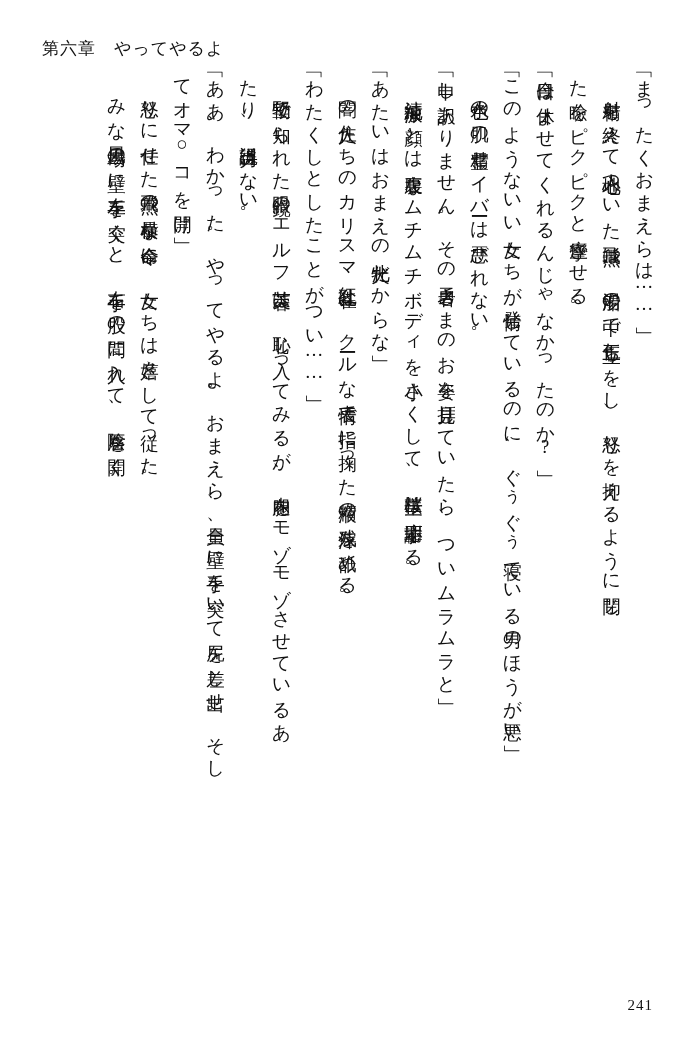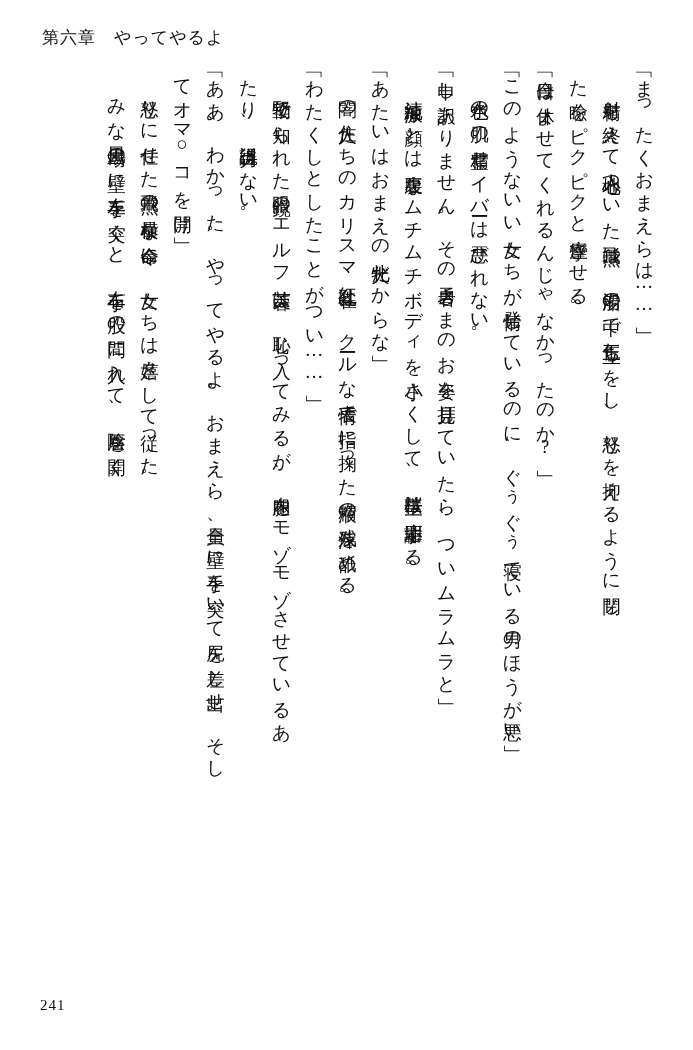--- a/index.html
+++ b/index.html
@@ -23,21 +23,21 @@
     box-sizing: border-box;
     padding: 26px 40px 30px 40px;
     display: flex;
     flex-direction: column;
   }
 
   
   .header {
     height: 34px;
     display: flex;
-    align-items: flex-start;
+    align-items: flex-end;
     font-size: 17px;
     letter-spacing: 1px;
     padding-left: 2px;
   }
   .header .chap-num {
     margin-right: 18px;
   }
 
   
   .body-area {
@@ -62,21 +62,21 @@
     flex: 0 0 33px;
     white-space: nowrap;
     overflow: visible;
     text-align: left;
   }
 
   .footer {
     height: 30px;
     display: flex;
     align-items: center;
-    justify-content: flex-start;
+    justify-content: flex-end;
     font-size: 15px;
     font-family: "Liberation Serif", "DejaVu Serif", serif;
     letter-spacing: 1px;
   }
 </style>
 </head>
 <body>
 
 <div class="page">
 

